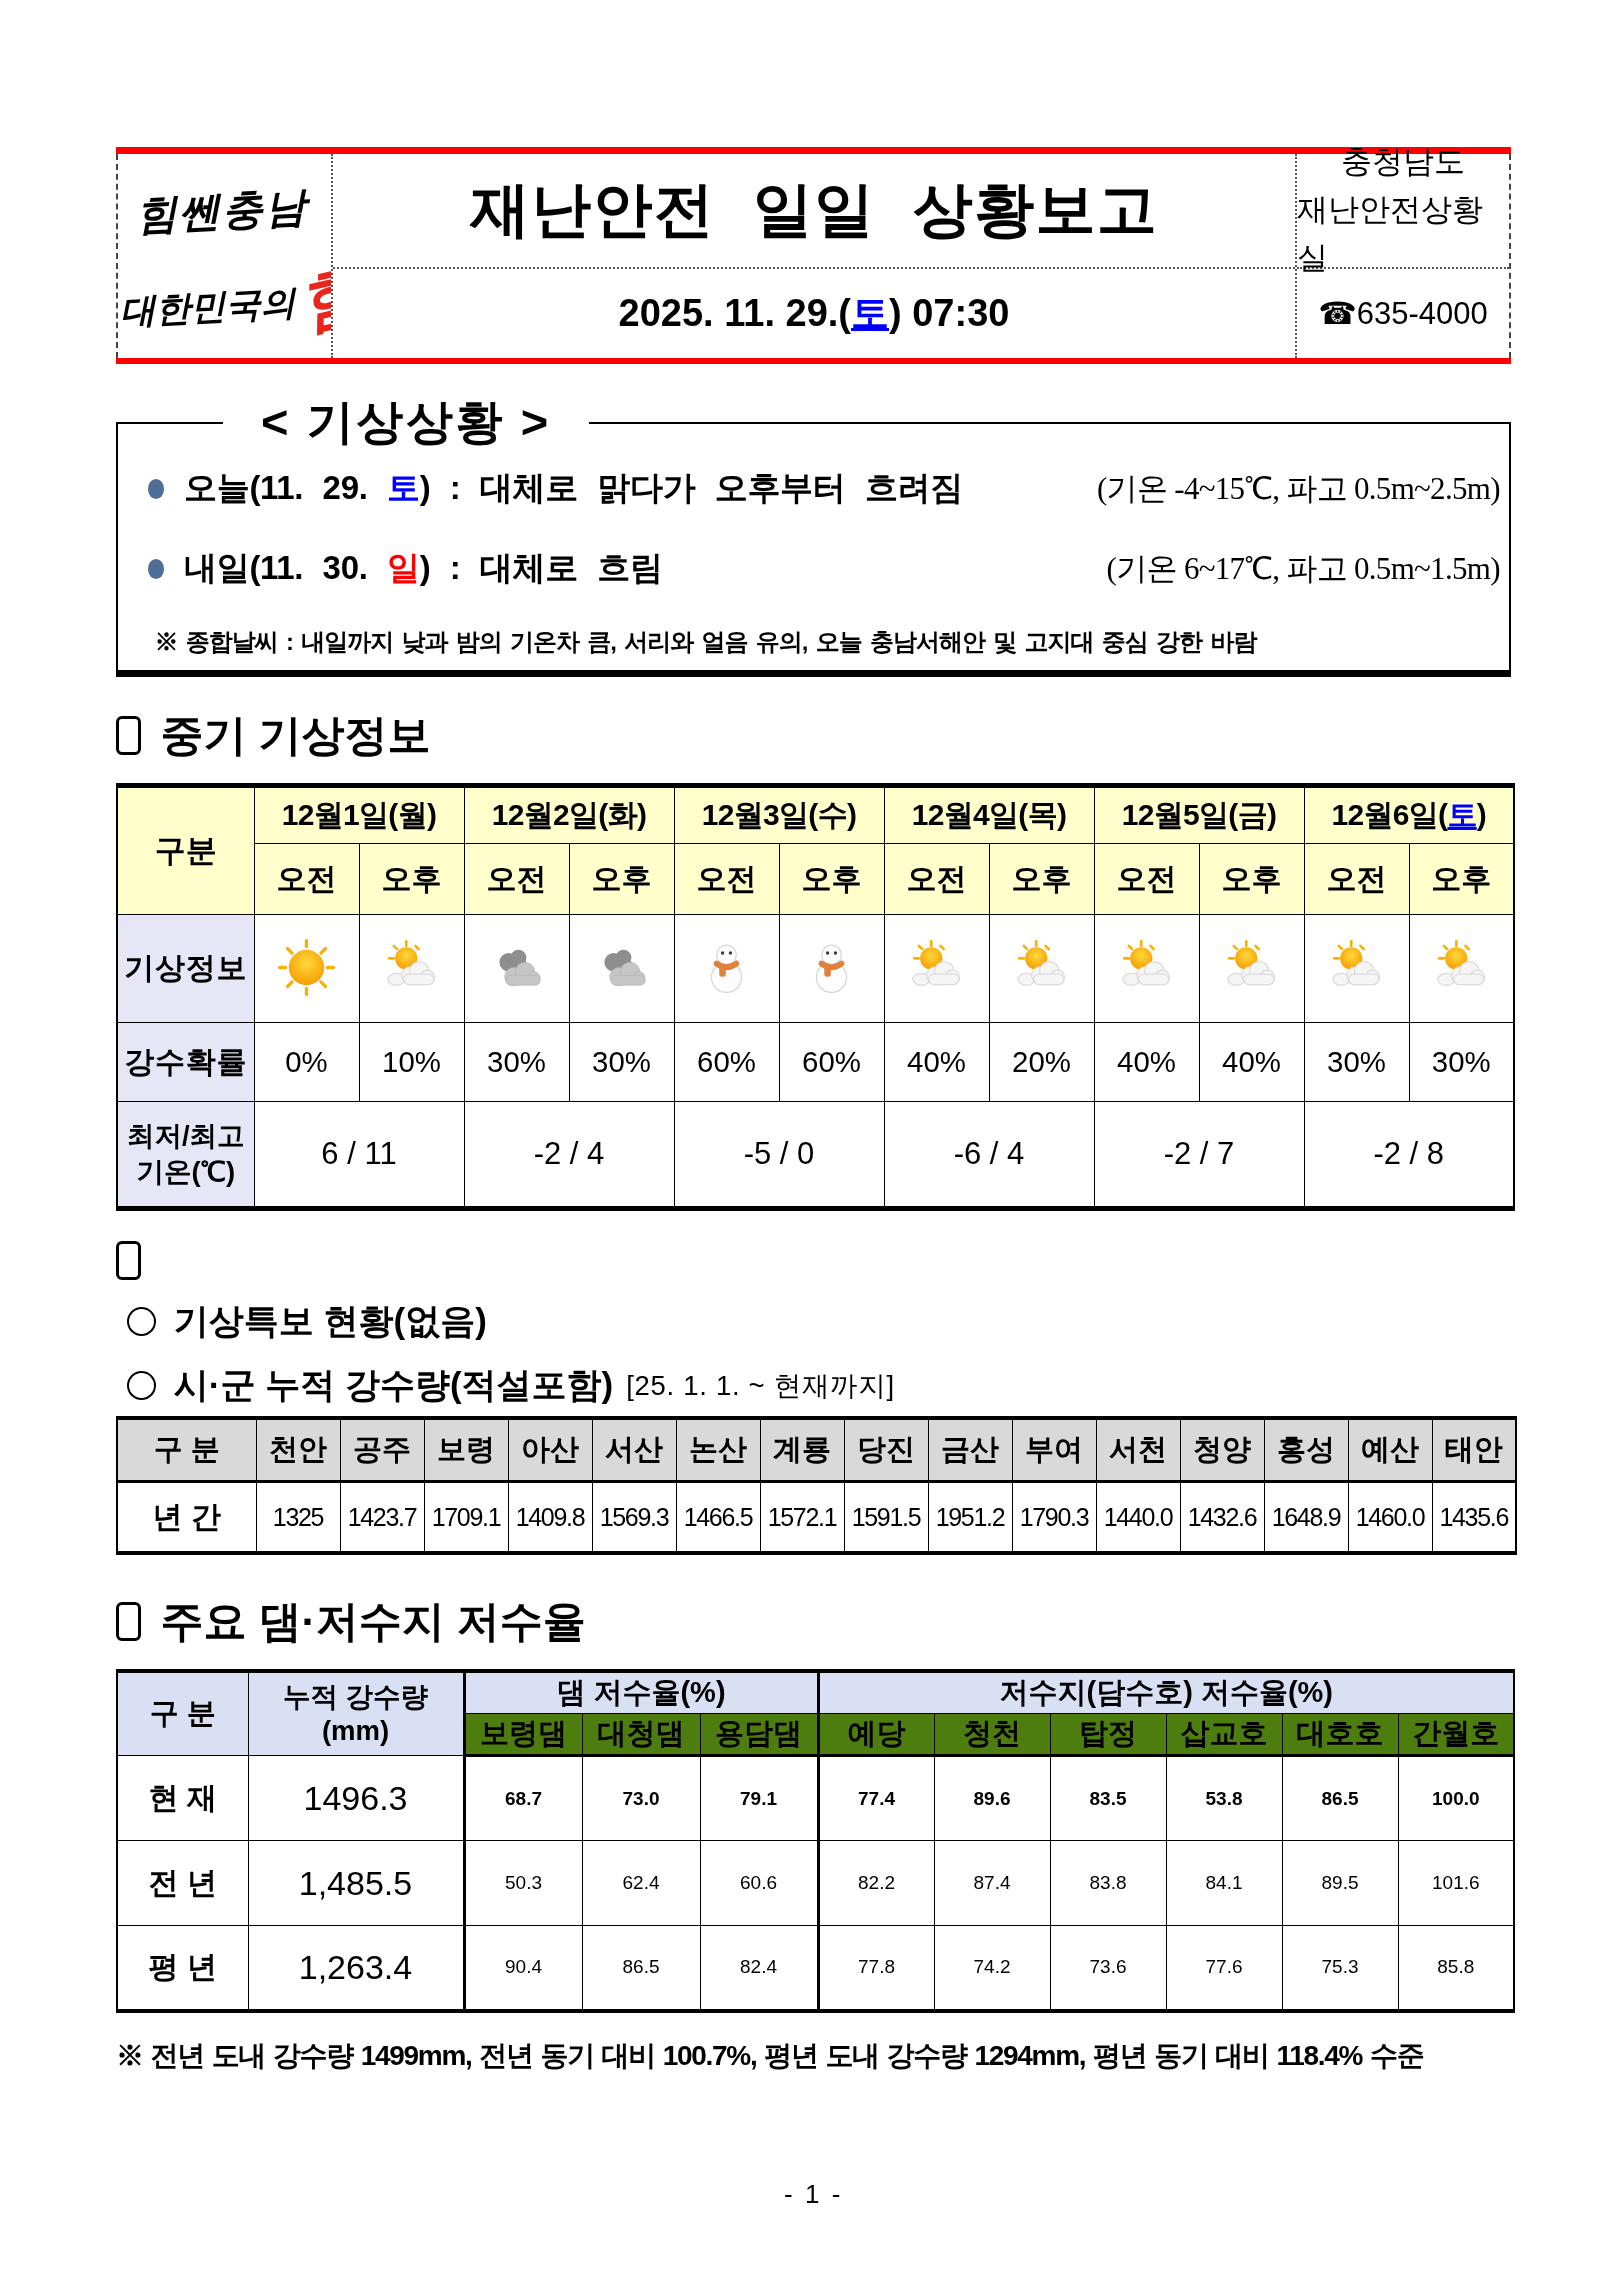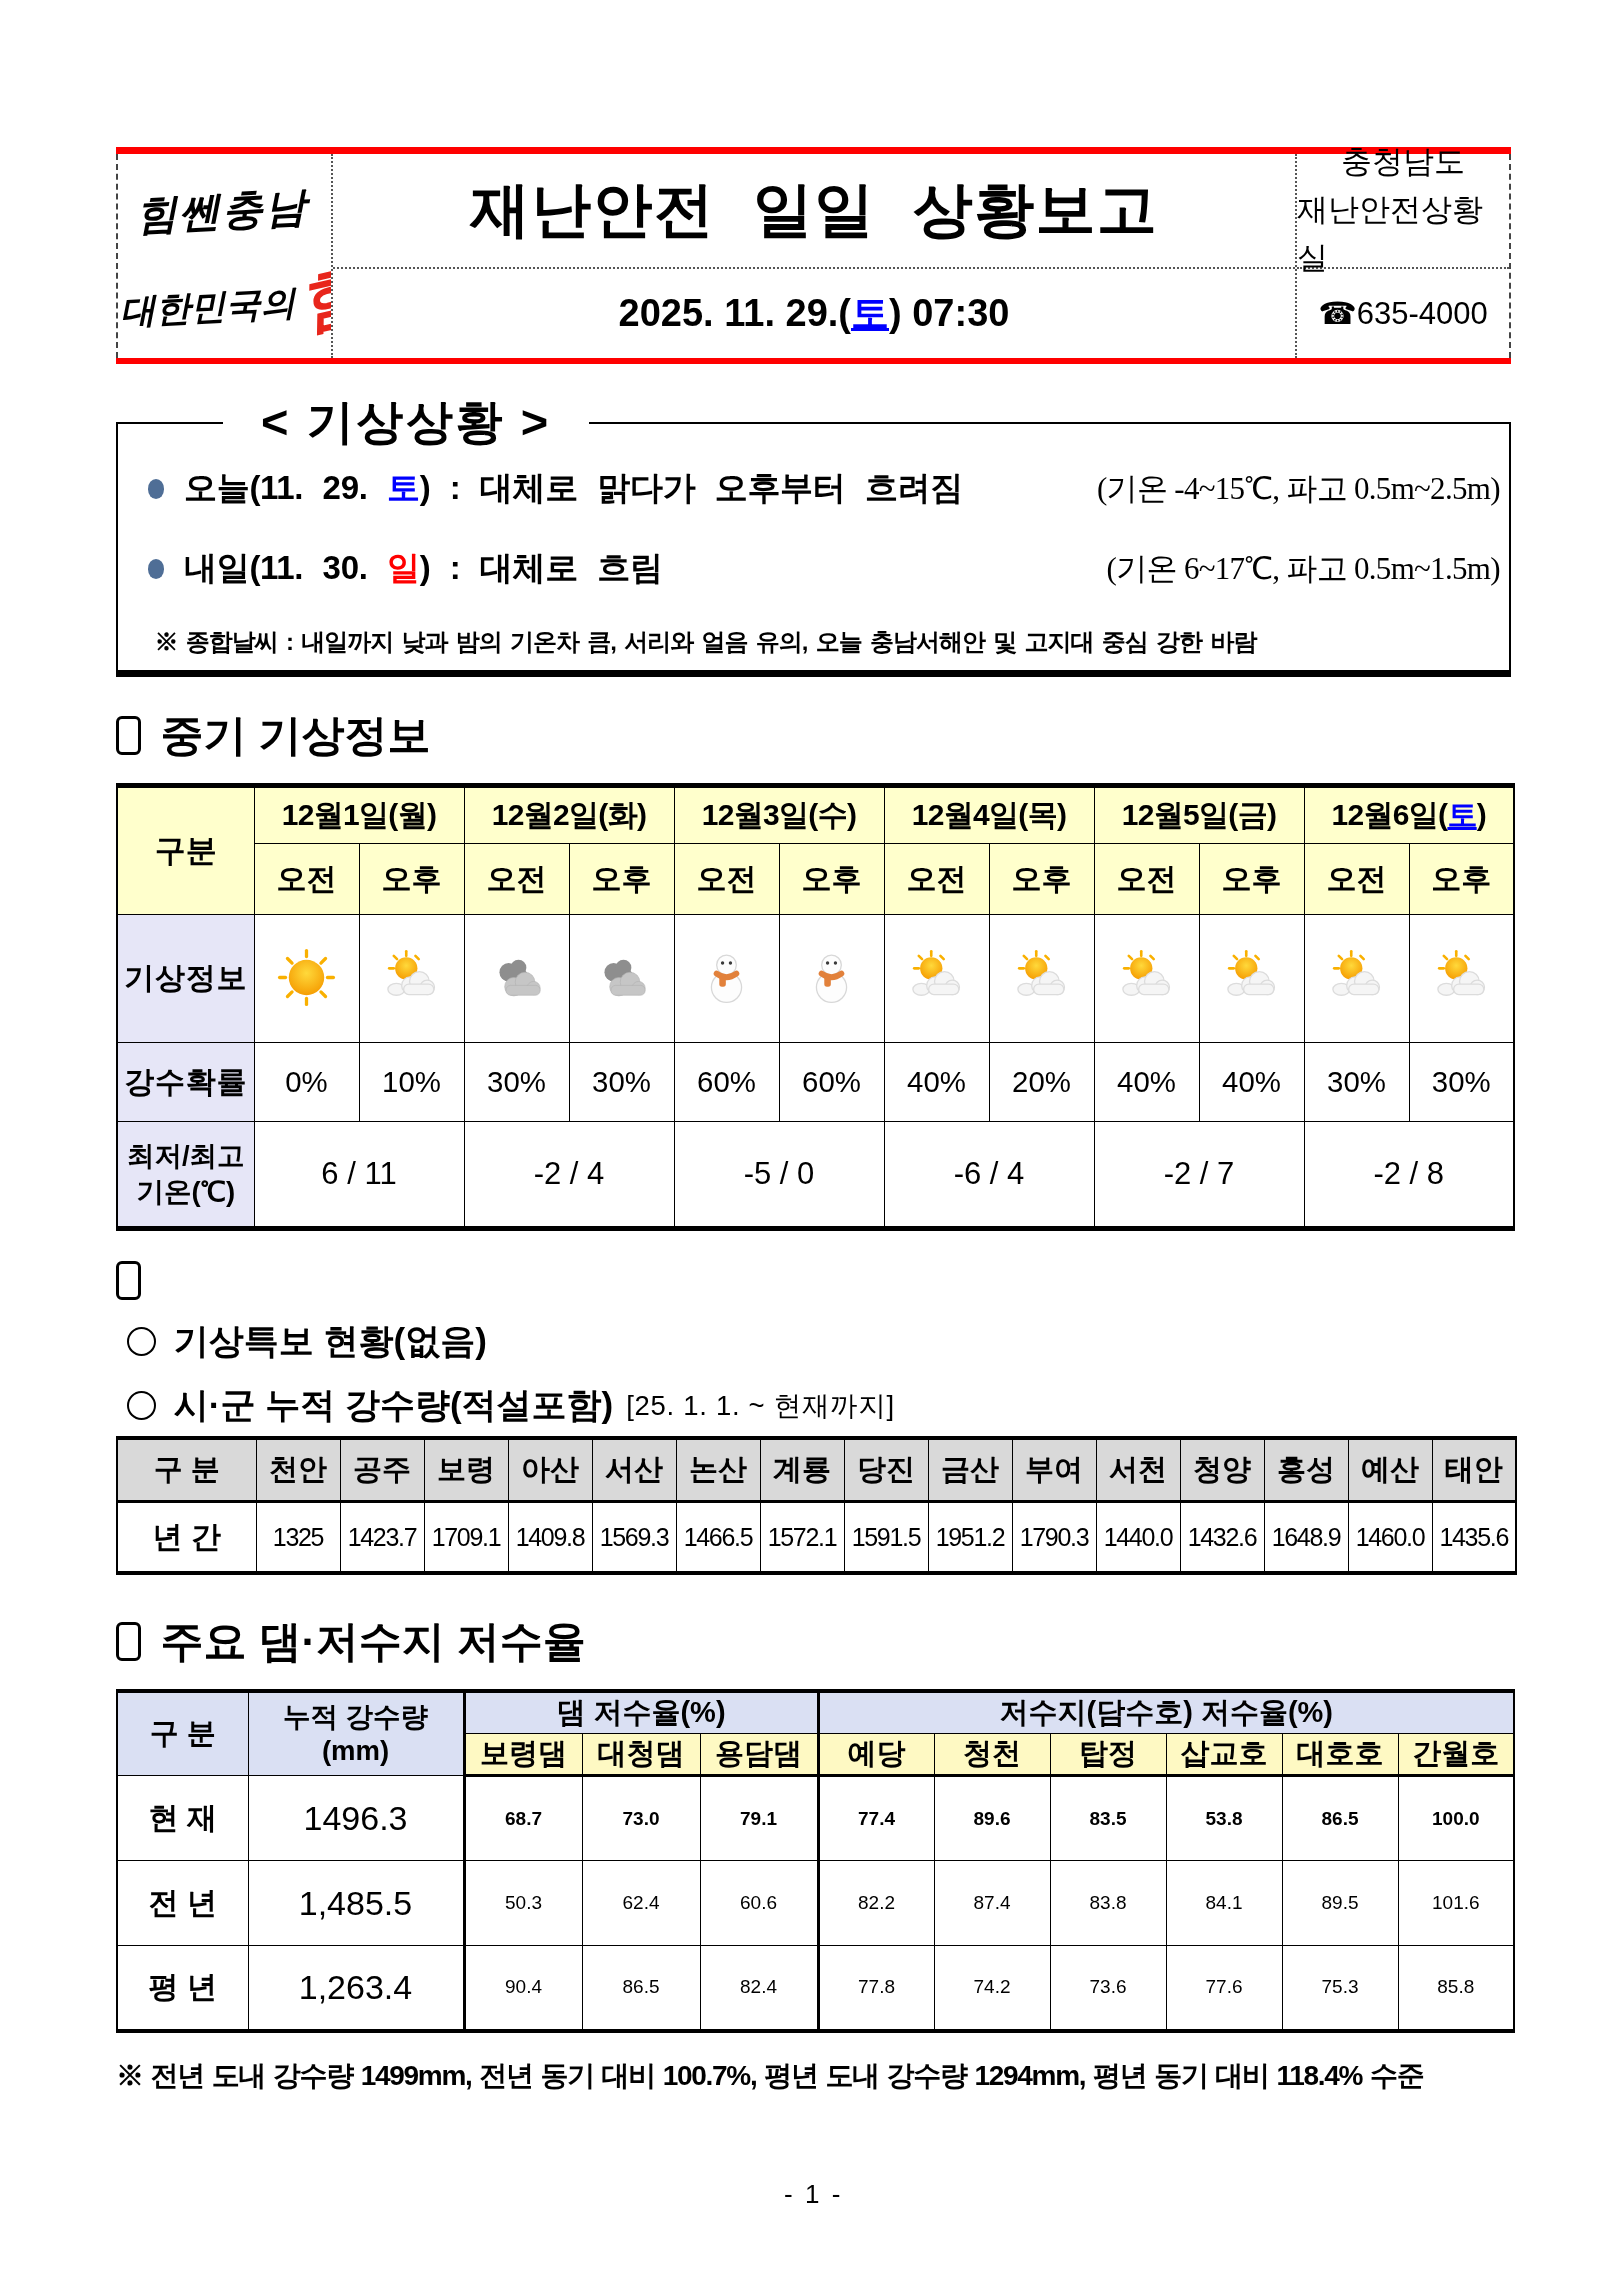--- a/index.html
+++ b/index.html
@@ -60,33 +60,33 @@
   .yellow { background:#FFFFCC; }
   .lav { background:#E6E6F7; }
   .mid-table .corner { font-size:31px; font-weight:800; }
   .mid-table .dayh { font-size:30px; font-weight:800; letter-spacing:-0.7px; }
   .mid-table .ampm { font-size:30px; font-weight:600; }
   .mid-table .rowlab { font-size:30px; font-weight:800; letter-spacing:0.7px; }
   .mid-table .templab { font-size:27.5px; line-height:1.3; letter-spacing:0; }
   .mid-table .icell { background:#fff; }
   .mid-table .rv { font-size:29.4px; font-weight:400; }
   .mid-table .tv { font-size:31px; font-weight:400; }
-  .h88 { height:58px; } .h108 { height:71px; } .h196 { height:128px; } .h120 { height:79px; } .h164 { height:107px; }
+  .h88 { height:58px; } .h108 { height:71px; } .h196 { height:108px; } .h120 { height:79px; } .h164 { height:107px; }
 
   
   .city-table { border-top:4.6px solid #000; border-bottom:4.6px solid #000; border-left:2px solid #000; border-right:2px solid #000; margin-top:6.5px; }
   .city-table th { background:#D9D9D9; font-size:29px; font-weight:700; border-bottom:3.3px solid #000; height:64px; }
   .city-table .ylab { background:#fff; font-size:30px; font-weight:700; }
   .city-table .cv { font-size:25px; letter-spacing:-1.3px; font-weight:400; }
   .city-table .drow { height:71px; }
 
   
   .dam-table { border-top:4.6px solid #000; border-bottom:4.6px solid #000; border-left:2.6px solid #000; border-right:2.6px solid #000; margin-top:7.9px; }
   .dam-table .hd { background:#DAE0F3; font-size:29px; font-weight:700; }
-  .dam-table .hd2 { background:#fef9c3; font-size:29px; font-weight:700; border-bottom:3.3px solid #000; }
+  .dam-table .hd2 { background:#4d7c0f; font-size:29px; font-weight:700; border-bottom:3.3px solid #000; }
   .dam-table .rainhd { font-size:27.5px; line-height:1.25; }
   .dam-table .h60 { height:39px; } .dam-table .h62 { height:41px; }
   .dam-table .h130 { height:85px; }
   .dam-table .dlab { font-size:30px; font-weight:700; background:#fff; }
   .dam-table .drain { font-size:34px; font-weight:400; }
   .dam-table .dv { font-size:19px; font-weight:400; }
   .dam-table .b { font-weight:700; }
   .gs { border-left:3.3px solid #000 !important; }
 
   .footnote { font-size:28px; font-weight:700; letter-spacing:-1.3px; word-spacing:1.3px; margin-top:24px; white-space:nowrap; }

